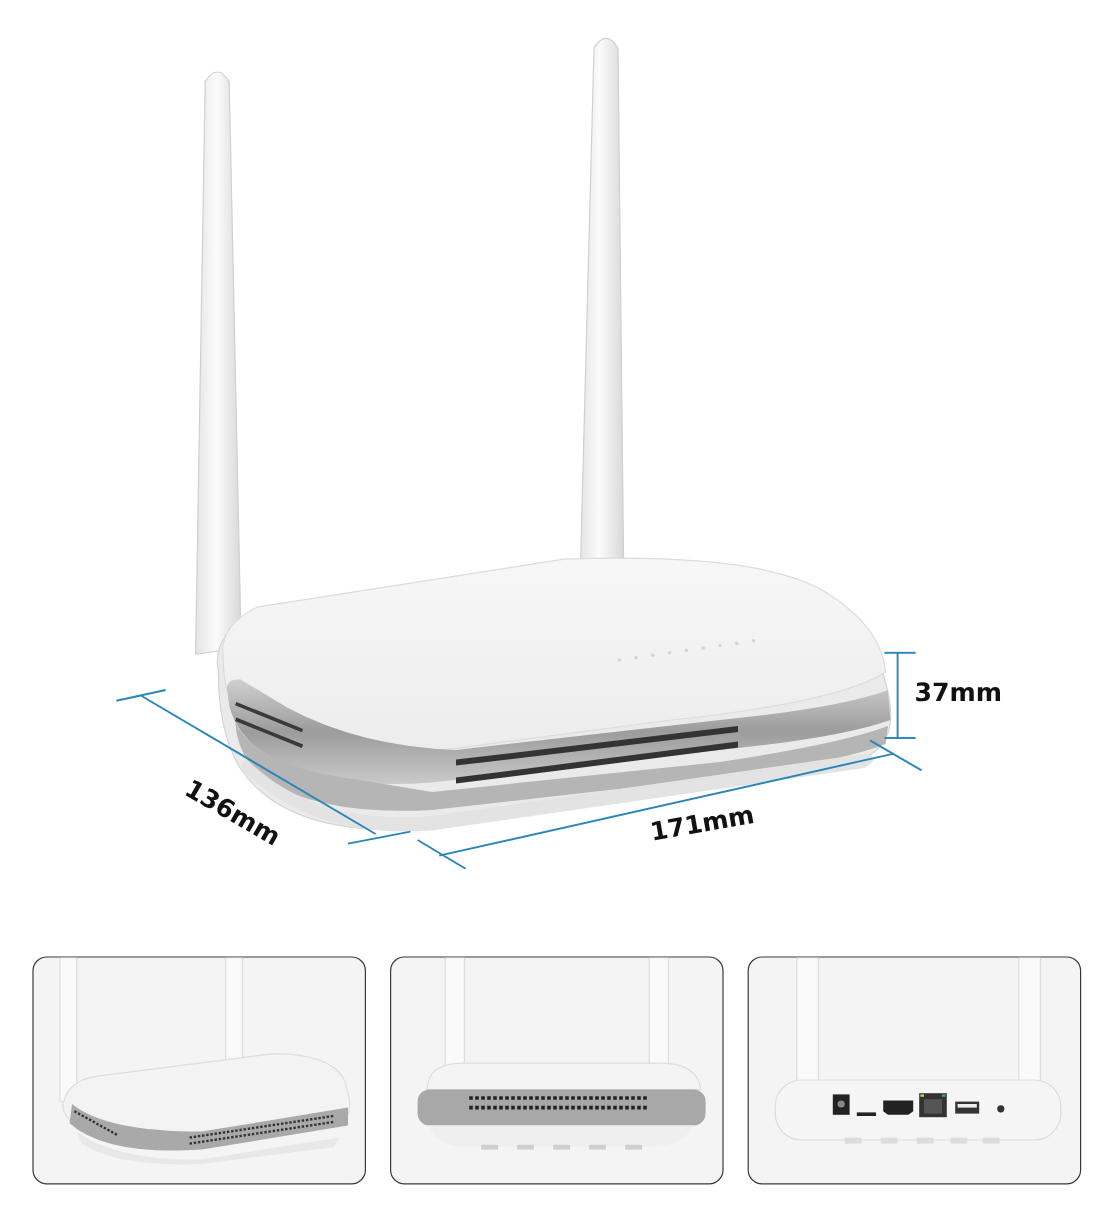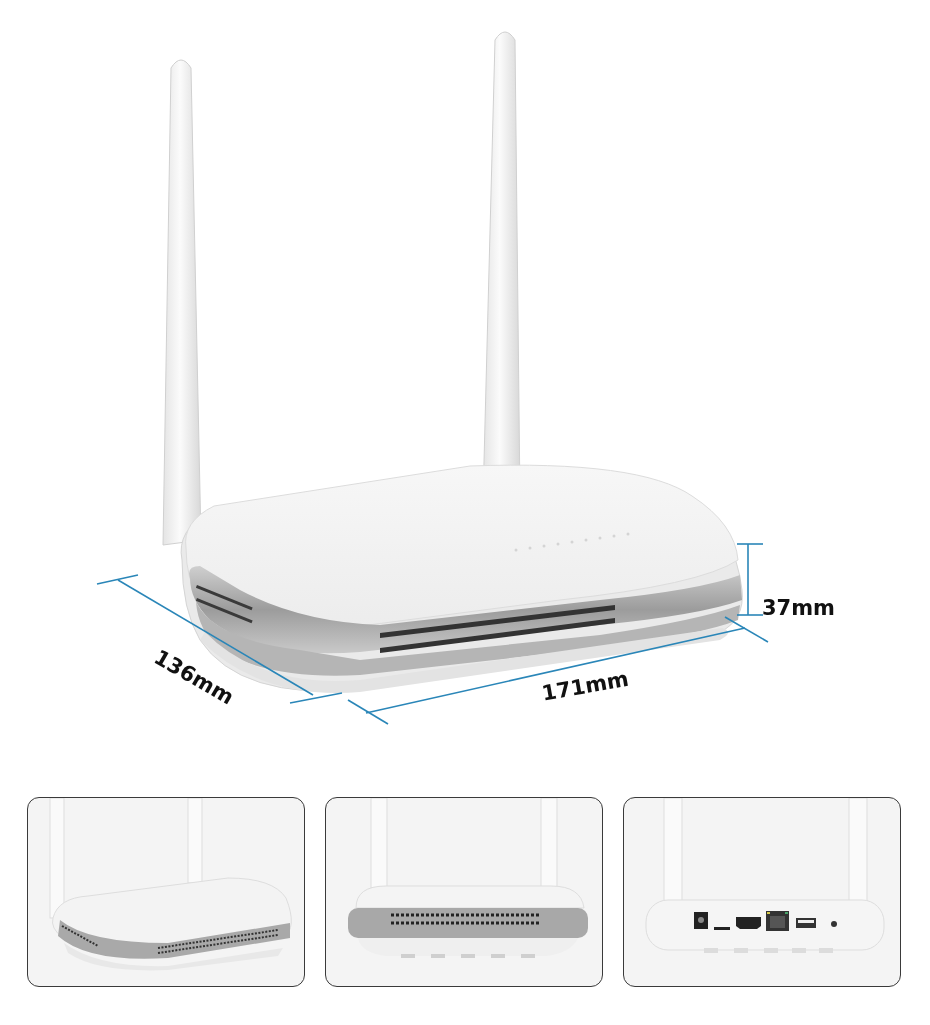--- a/index.html
+++ b/index.html
@@ -82,21 +82,21 @@
       <line x1="725" y1="617" x2="768" y2="642"></line>
 
       <line x1="748" y1="544" x2="748" y2="615"></line>
       <line x1="737" y1="544" x2="763" y2="544"></line>
       <line x1="737" y1="615" x2="763" y2="615"></line>
     </g>
   </svg>
 
   <div class="dim-label" style="left:162px;top:645px;transform:rotate(30deg);transform-origin:left top;">136mm</div>
   <div class="dim-label" style="left:540px;top:682px;transform:rotate(-10deg);transform-origin:left top;">171mm</div>
-  <div class="dim-label" style="left:762px;top:565px;margin-top:31px;">37mm</div>
+  <div class="dim-label" style="left:762px;top:565px;">37mm</div>
 </div>
 
 <div class="thumb" style="left:27px;">
   <svg width="278" height="190" viewBox="0 0 278 190">
     <rect x="22" y="0" width="14" height="120" fill="#fafafa" stroke="#ddd"></rect>
     <rect x="160" y="0" width="14" height="85" fill="#fafafa" stroke="#ddd"></rect>
     <path d="M25 120 Q30 100 60 98 L200 80 Q245 80 258 100 Q270 130 255 140 L140 155 Q60 160 35 140 Q22 130 25 120 Z" fill="#f3f3f3" stroke="#ddd"></path>
     <path d="M32 122 Q60 145 140 145 L262 125 L262 140 L140 160 Q60 165 30 138 Z" fill="#a9a9a9"></path>
     <path d="M34 128 L70 148" stroke="#333" stroke-width="2" stroke-dasharray="2 1.5"></path>
     <path d="M130 150 L250 132" stroke="#333" stroke-width="2" stroke-dasharray="2 1.5"></path>

